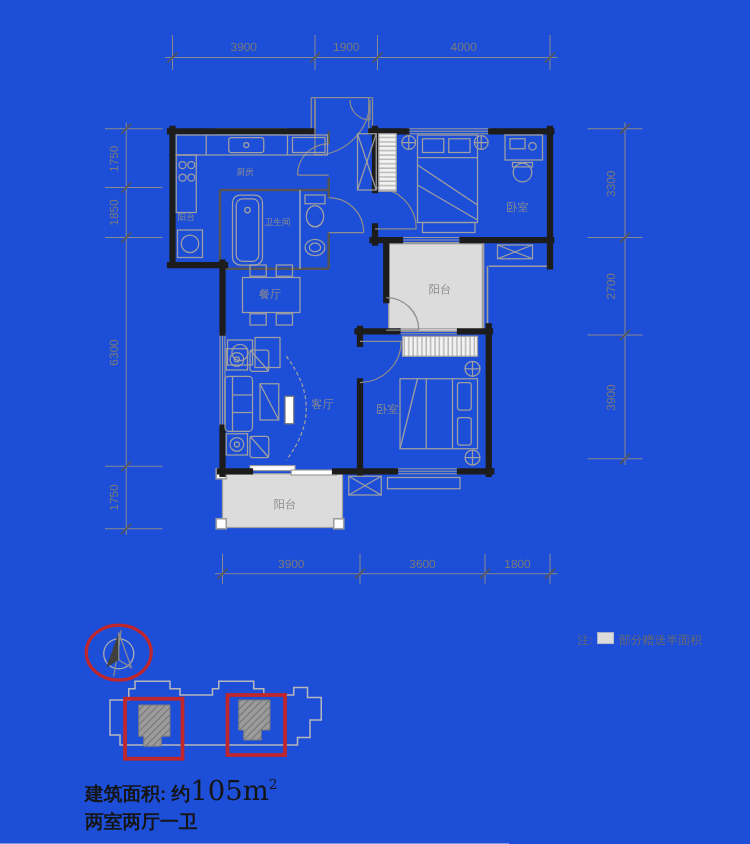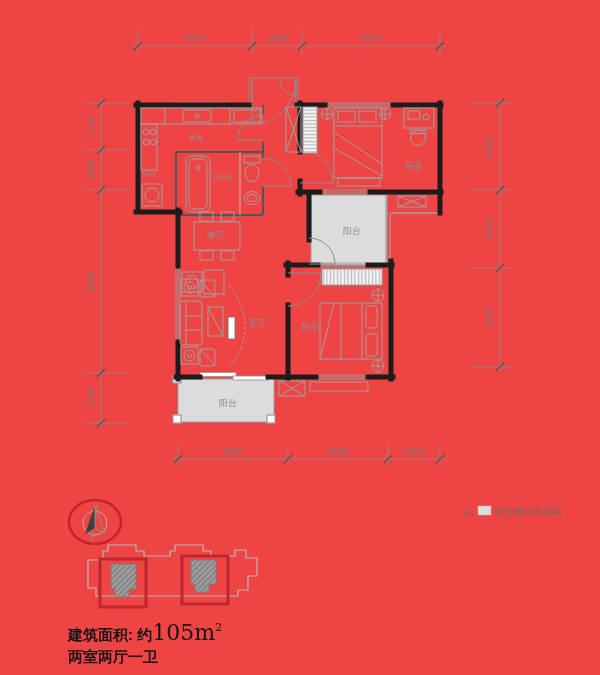--- a/index.html
+++ b/index.html
@@ -1,16 +1,16 @@
 <!DOCTYPE html>
 <html><head>
 <meta charset="utf-8">
 <style>
   html,body{margin:0;padding:0;background:#fff;}
-  .canvas{position:relative;width:600px;height:675px;background:#ef4444;overflow:hidden;
+  .canvas{position:relative;width:600px;height:675px;background:#1d4ed8;overflow:hidden;
           font-family:"Liberation Sans","DejaVu Sans",sans-serif;}
   svg{position:absolute;left:0;top:0;}
   text{font-family:"Liberation Sans","DejaVu Sans",sans-serif;}
   .dim{font-size:9.5px;fill:#7a7a7a;}
   .rlabel{font-size:9px;fill:#8c8c8c;}
   .rlabel-sm{font-size:7px;fill:#909090;}
   .note-txt{font-size:9.5px;fill:#6a6a6a;}
   .sum1{font-size:15px;font-weight:bold;fill:#151515;}
   .sum-serif{font-family:"DejaVu Serif","Liberation Serif",serif;font-size:22px;fill:#151515;}
   .sum-sup{font-family:"DejaVu Serif","Liberation Serif",serif;font-size:11px;fill:#151515;}

